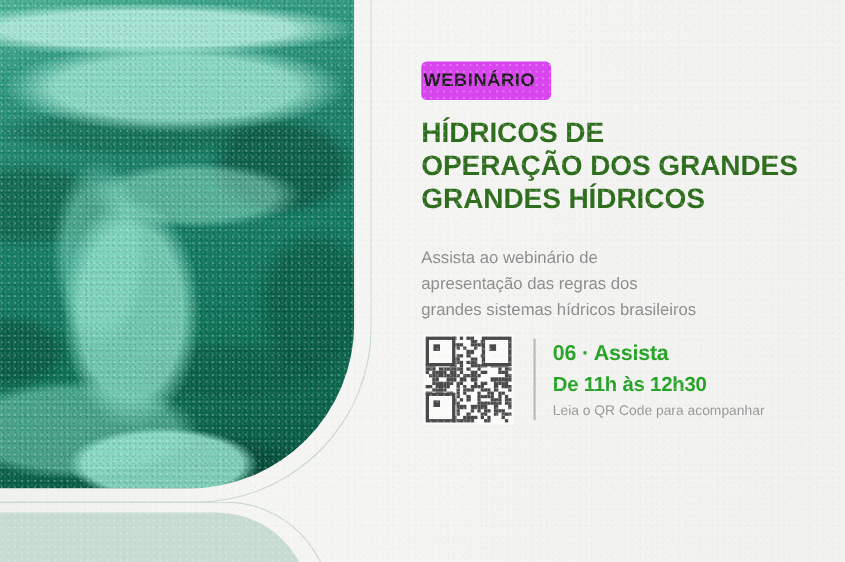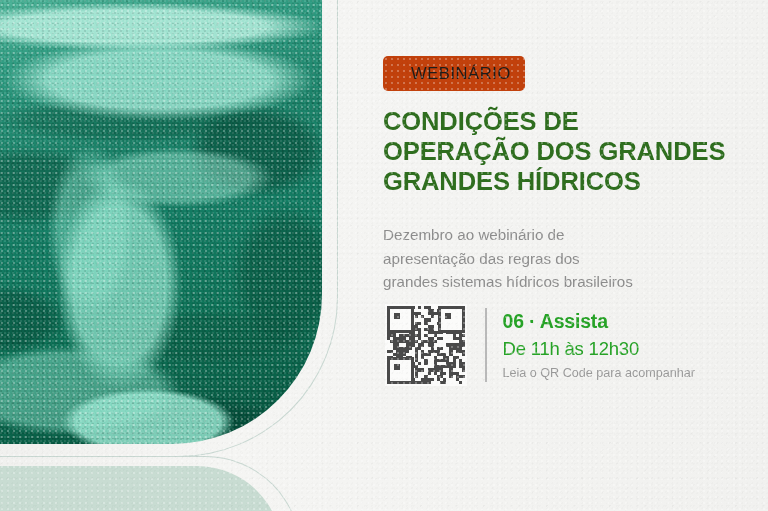--- a/index.html
+++ b/index.html
@@ -100,26 +100,26 @@
     border-top:1px solid #c9d8d2;
     border-top-right-radius:130px;
     z-index:5;pointer-events:none;background:transparent;
   }
 
   
   .content{position:absolute;left:383px;top:0;width:385px;height:511px;z-index:20;}
 
   .badge{
     display:inline-block;
-    background:#c2410c;
+    background:#d946ef;
     color:#1d1d1b;
-    font-weight:normal;
+    font-weight:bold;
     font-size:16.5px;
     letter-spacing:.6px;
-    padding:8px 14px 8px 28px;
+    padding:8px 14px 8px 2px;
     border-radius:5px;
     margin-top:56px;
   }
 
   .title{
     margin:16px 0 0 0;
     color:#2f6e1f;
     font-weight:bold;
     font-size:25.5px;
     line-height:1.17;
@@ -169,21 +169,21 @@
   }
   .dinfo{display:flex;flex-direction:column;justify-content:center;}
   .d-day{
     color:#27a327;font-weight:bold;font-size:19.5px;line-height:1.25;letter-spacing:-0.2px;
   }
   .d-day .dot{color:#27a327;}
   .d-weekday{
     color:#7e7e7e;font-size:17px;line-height:1.32;margin-top:1px;
   }
   .d-time{
-    color:#27a327;font-weight:normal;font-size:18.5px;line-height:1.3;margin-top:4px;letter-spacing:-0.2px;
+    color:#27a327;font-weight:bold;font-size:18.5px;line-height:1.3;margin-top:4px;letter-spacing:-0.2px;
   }
   .d-note{
     color:#9a9a9a;font-size:12.6px;line-height:1.3;margin-top:3px;
   }
 
   
   .logo-card{
     position:absolute;right:14px;bottom:14px;
     width:66px;height:66px;border-radius:16px;
     background:#ffffff;
@@ -211,27 +211,27 @@
     <div class="photo"></div>
     <div class="photo-lines"></div>
     <div class="photo-grain"></div>
   </div>
 
   <div class="content">
 
     <span class="badge">WEBINÁRIO</span>
 
     <h1 class="title">
-      <span>CONDIÇÕES DE</span><br>
+      <span>HÍDRICOS DE</span><br>
       <span>OPERAÇÃO DOS GRANDES</span><br>
       <span>GRANDES HÍDRICOS</span>
     </h1>
 
     <p class="subtitle">
-      <span>Dezembro ao webinário de</span><br>
+      <span>Assista ao webinário de</span><br>
       <span>apresentação das regras dos</span><br>
       <span>grandes sistemas hídricos brasileiros</span>
     </p>
 
     <div class="datebar">
 
       <div class="qr">
         <div class="qr-grid" id="qrgrid">
             <i style="grid-area: 1 / 1; background: transparent;"></i>
             <i style="grid-area: 1 / 2; background: transparent;"></i>

